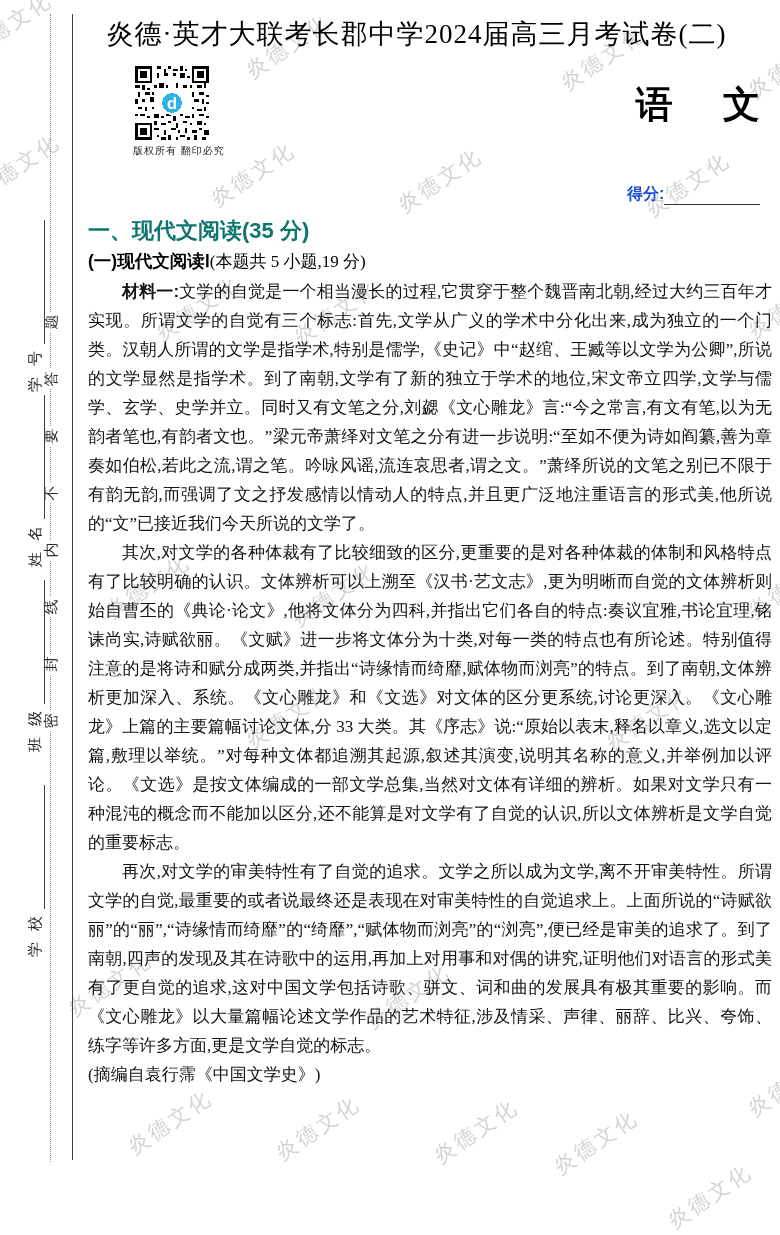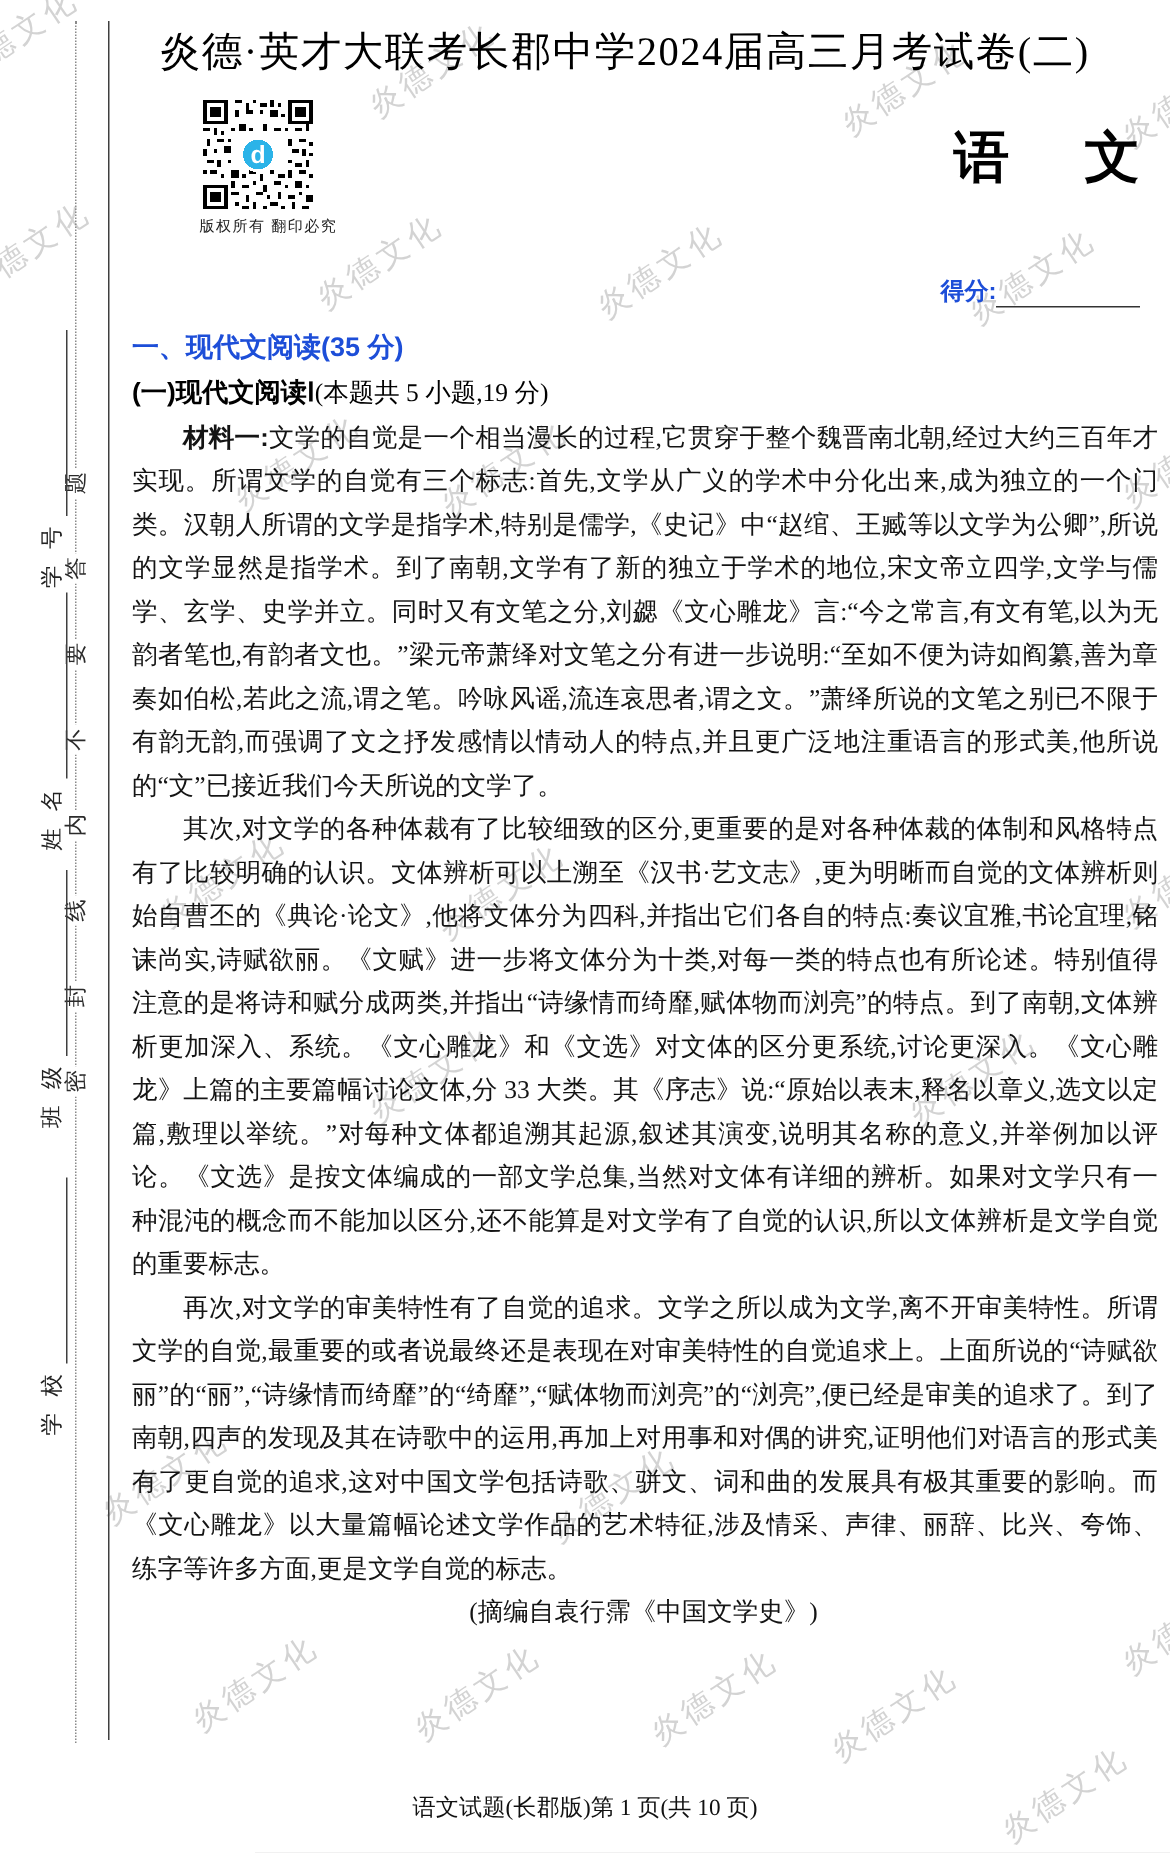--- a/index.html
+++ b/index.html
@@ -57,28 +57,28 @@
   }
   .score-underline{display:inline-block;width:96px;height:16px;border-bottom:1px solid #333;vertical-align:bottom;}
   
   .main{
     position:absolute;left:88px;top:212px;width:684px;
     font-size:17px;line-height:29px;text-align:justify;color:#141414;
   }
   .intro{margin:0 0 10px 0;text-indent:2em;}
   .h-part{
     margin:4px 0 0 0;font-family:"Liberation Sans", sans-serif;
-    font-weight:bold;font-size:18px;line-height:30px;color:#1d4ed8;
+    font-weight:bold;font-size:22px;line-height:30px;color:#0f766e;
   }
   .h-sub{margin:0;font-family:"Liberation Sans", sans-serif;font-weight:bold;font-size:17.5px;line-height:30px;color:#000;}
   .h-sub .note{font-family:"Liberation Serif", serif;font-weight:normal;font-size:17px;}
   .instruction{margin:0;text-indent:2em;}
   .body-para{margin:0;text-indent:2em;}
   .material-label{font-family:Liberation Sans, sans-serif;font-weight:bold;}
-  .attribution{margin:0;text-align:center;padding-right:2px;}
+  .attribution{margin:0;text-align:left;padding-right:2px;}
   
   .page-footer{
     position:absolute;left:0;top:1195px;width:780px;text-align:center;
     font-size:15.5px;color:#111;font-family:"Liberation Serif", serif;
   }
 </style>
 </head>
 <body>
 
 <div class="page">
@@ -254,15 +254,14 @@
 
     <p class="body-para"><span class="material-label">材料一:</span><span>文学的自觉是一个相当漫长的过程,它贯穿于整个魏晋南北朝,经过大约三百年才实现。所谓文学的自觉有三个标志:首先,文学从广义的学术中分化出来,成为独立的一个门类。汉朝人所谓的文学是指学术,特别是儒学,《史记》中“赵绾、王臧等以文学为公卿”,所说的文学显然是指学术。到了南朝,文学有了新的独立于学术的地位,宋文帝立四学,文学与儒学、玄学、史学并立。同时又有文笔之分,刘勰《文心雕龙》言:“今之常言,有文有笔,以为无韵者笔也,有韵者文也。”梁元帝萧绎对文笔之分有进一步说明:“至如不便为诗如阎纂,善为章奏如伯松,若此之流,谓之笔。吟咏风谣,流连哀思者,谓之文。”萧绎所说的文笔之别已不限于有韵无韵,而强调了文之抒发感情以情动人的特点,并且更广泛地注重语言的形式美,他所说的“文”已接近我们今天所说的文学了。</span></p>
 
     <p class="body-para">其次,对文学的各种体裁有了比较细致的区分,更重要的是对各种体裁的体制和风格特点有了比较明确的认识。文体辨析可以上溯至《汉书·艺文志》,更为明晰而自觉的文体辨析则始自曹丕的《典论·论文》,他将文体分为四科,并指出它们各自的特点:奏议宜雅,书论宜理,铭诔尚实,诗赋欲丽。《文赋》进一步将文体分为十类,对每一类的特点也有所论述。特别值得注意的是将诗和赋分成两类,并指出“诗缘情而绮靡,赋体物而浏亮”的特点。到了南朝,文体辨析更加深入、系统。《文心雕龙》和《文选》对文体的区分更系统,讨论更深入。《文心雕龙》上篇的主要篇幅讨论文体,分 33 大类。其《序志》说:“原始以表末,释名以章义,选文以定篇,敷理以举统。”对每种文体都追溯其起源,叙述其演变,说明其名称的意义,并举例加以评论。《文选》是按文体编成的一部文学总集,当然对文体有详细的辨析。如果对文学只有一种混沌的概念而不能加以区分,还不能算是对文学有了自觉的认识,所以文体辨析是文学自觉的重要标志。</p>
 
     <p class="body-para">再次,对文学的审美特性有了自觉的追求。文学之所以成为文学,离不开审美特性。所谓文学的自觉,最重要的或者说最终还是表现在对审美特性的自觉追求上。上面所说的“诗赋欲丽”的“丽”,“诗缘情而绮靡”的“绮靡”,“赋体物而浏亮”的“浏亮”,便已经是审美的追求了。到了南朝,四声的发现及其在诗歌中的运用,再加上对用事和对偶的讲究,证明他们对语言的形式美有了更自觉的追求,这对中国文学包括诗歌、骈文、词和曲的发展具有极其重要的影响。而《文心雕龙》以大量篇幅论述文学作品的艺术特征,涉及情采、声律、丽辞、比兴、夸饰、练字等许多方面,更是文学自觉的标志。</p>
 
     <p class="attribution">(摘编自袁行霈《中国文学史》)</p>
   </div>
 
-  <div class="page-footer">语文试题(长郡版)第 1 页(共 10 页)</div>
 
 </div>
 
 </body></html>

